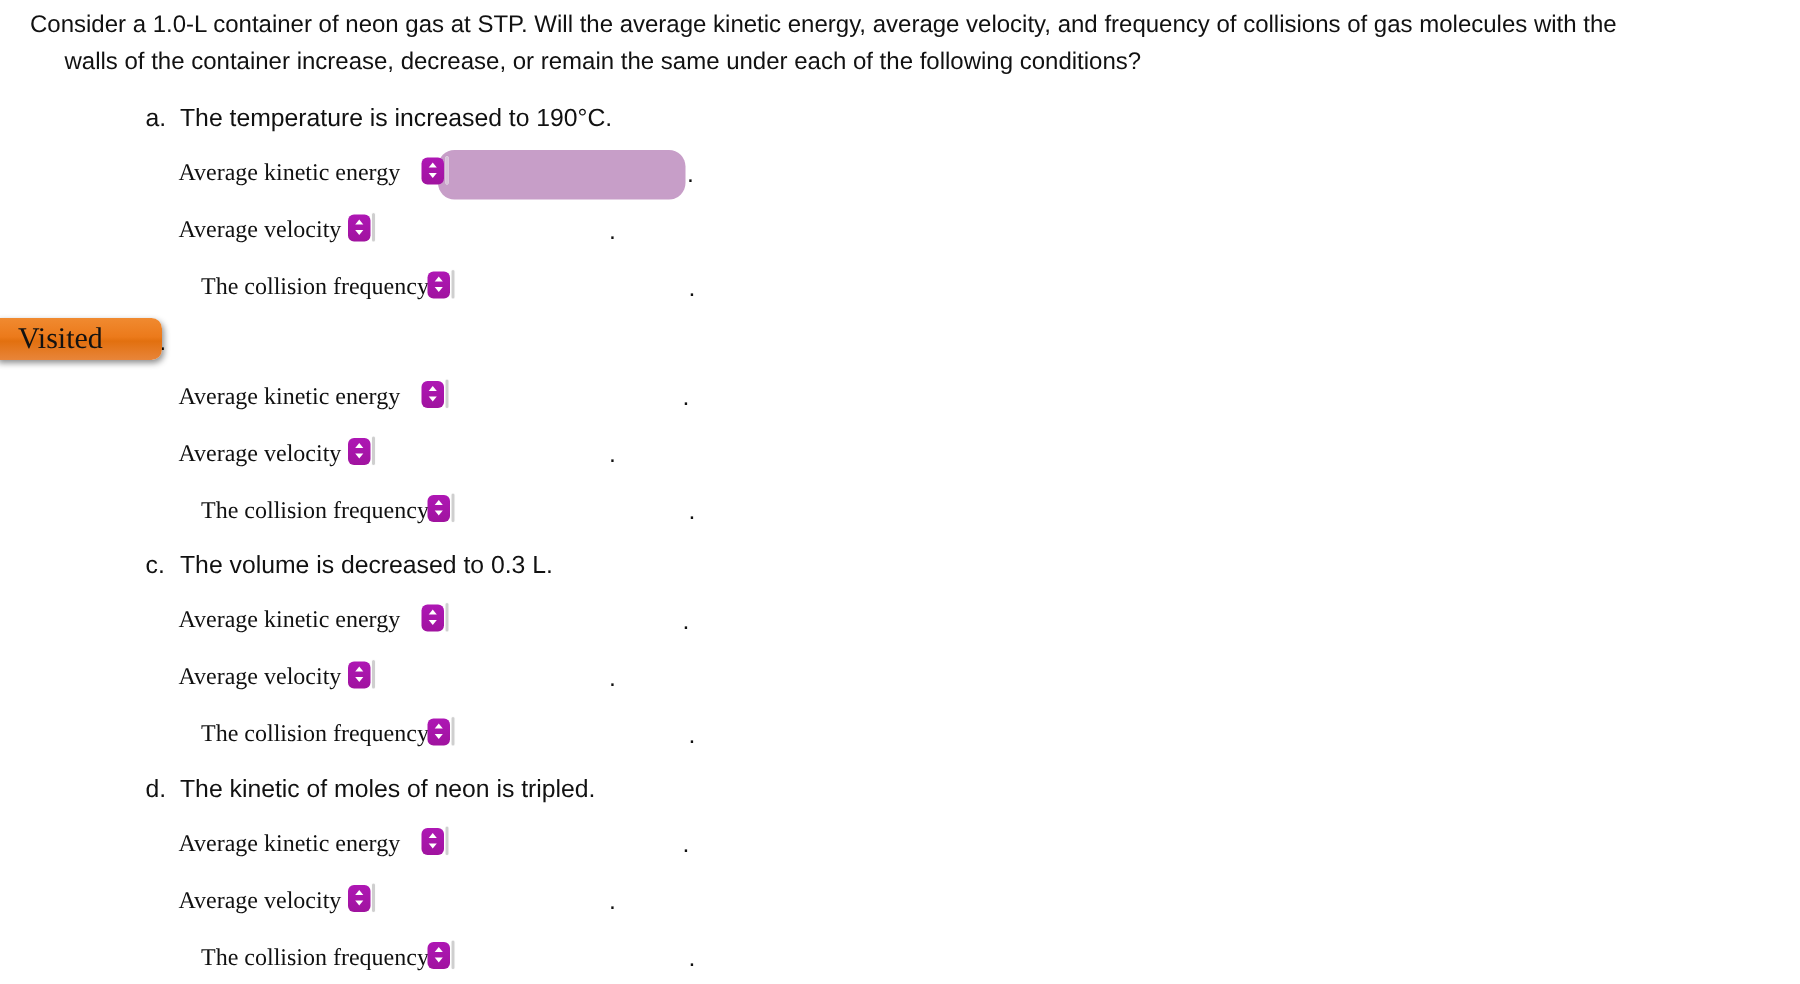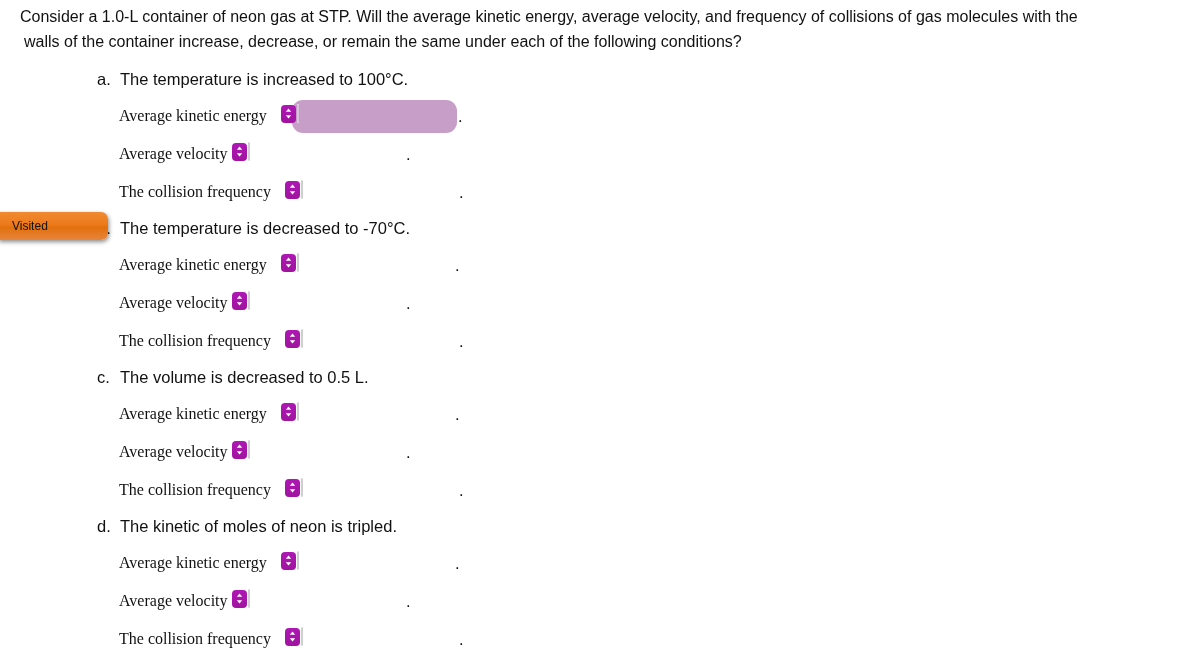--- a/index.html
+++ b/index.html
@@ -25,20 +25,21 @@
     top: 4px;
     width: 1160px;
     font-size: 16px;
     line-height: 25px;
     color: #111111;
     text-indent: 0;
   }
   .intro .line2 {
     display: block;
     padding-left: 4px;
+    margin-left: 19px;
   }
 
   
   .qlist {
     position: absolute;
     left: 0;
     top: 62px;
     width: 1200px;
   }
   .qitem {
@@ -80,21 +81,21 @@
   .alabel {
     position: absolute;
     top: 0;
     line-height: 38px;
     font-size: 16px;
     color: #111111;
     font-family: Liberation Serif, serif;
   }
   .row-ke   .alabel { left: 119px; }
   .row-vel  .alabel { left: 119px; }
-  .row-freq .alabel { left: 119px; }
+  .row-freq .alabel { left: 134px; }
 
   
   .selwrap {
     position: absolute;
     top: 8px;
     height: 23px;
   }
   .row-ke   .selwrap { left: 297px; width: 155px; }
   .row-vel  .selwrap { left: 248px; width: 155px; }
   .row-freq .selwrap { left: 301px; width: 155px; }
@@ -164,37 +165,38 @@
     border-bottom-right-radius: 7px;
     background: linear-gradient(180deg, #f08a30 0%, #ec7a1b 45%, #e2700f 55%, #e8853a 100%);
     box-shadow: 1px 2px 4px rgba(0,0,0,0.45);
     z-index: 20;
   }
   .visited-badge .vlabel {
     position: absolute;
     left: 14px;
     top: 0;
     line-height: 28px;
-    font-size: 12px;
+    font-size: 20px;
     color: #121212;
+    font-family: Liberation Serif, serif;
   }
 </style>
 </head>
 <body>
 
 <div class="intro">
   <span>Consider a 1.0-L container of neon gas at STP. Will the average kinetic energy, average velocity, and frequency of collisions of gas molecules with the</span>
   <span class="line2">walls of the container increase, decrease, or remain the same under each of the following conditions?</span>
 </div>
 
 <div class="qlist" id="qlist">
     <div class="qitem">
       <div class="qhead">
         <span class="qmarker">a.</span>
-        <span class="qtext">The temperature is increased to 100°C.</span>
+        <span class="qtext">The temperature is increased to 190°C.</span>
       </div>
       <div class="arow row-ke focused-row">
         <span class="alabel">Average kinetic energy</span>
         <span class="selwrap focused"><span class="select" title=""><span class="stepper">
               <svg width="9" height="13" viewBox="0 0 9 13" fill="none" xmlns="http://www.w3.org/2000/svg">
                 <path d="M4.5 1.4 L7.2 4.7 L1.8 4.7 Z" fill="#ffffff"></path>
                 <path d="M4.5 11.6 L1.8 8.3 L7.2 8.3 Z" fill="#ffffff"></path>
               </svg>
             </span></span></span>
         <span class="period">.</span>
@@ -216,21 +218,20 @@
                 <path d="M4.5 1.4 L7.2 4.7 L1.8 4.7 Z" fill="#ffffff"></path>
                 <path d="M4.5 11.6 L1.8 8.3 L7.2 8.3 Z" fill="#ffffff"></path>
               </svg>
             </span></span></span>
         <span class="period">.</span>
       </div>
     </div>
     <div class="qitem">
       <div class="qhead">
         <span class="qmarker">b.</span>
-        <span class="qtext">The temperature is decreased to -70°C.</span>
       </div>
       <div class="arow row-ke">
         <span class="alabel">Average kinetic energy</span>
         <span class="selwrap"><span class="select" title=""><span class="stepper">
               <svg width="9" height="13" viewBox="0 0 9 13" fill="none" xmlns="http://www.w3.org/2000/svg">
                 <path d="M4.5 1.4 L7.2 4.7 L1.8 4.7 Z" fill="#ffffff"></path>
                 <path d="M4.5 11.6 L1.8 8.3 L7.2 8.3 Z" fill="#ffffff"></path>
               </svg>
             </span></span></span>
         <span class="period">.</span>
@@ -252,21 +253,21 @@
                 <path d="M4.5 1.4 L7.2 4.7 L1.8 4.7 Z" fill="#ffffff"></path>
                 <path d="M4.5 11.6 L1.8 8.3 L7.2 8.3 Z" fill="#ffffff"></path>
               </svg>
             </span></span></span>
         <span class="period">.</span>
       </div>
     </div>
     <div class="qitem">
       <div class="qhead">
         <span class="qmarker">c.</span>
-        <span class="qtext">The volume is decreased to 0.5 L.</span>
+        <span class="qtext">The volume is decreased to 0.3 L.</span>
       </div>
       <div class="arow row-ke">
         <span class="alabel">Average kinetic energy</span>
         <span class="selwrap"><span class="select" title=""><span class="stepper">
               <svg width="9" height="13" viewBox="0 0 9 13" fill="none" xmlns="http://www.w3.org/2000/svg">
                 <path d="M4.5 1.4 L7.2 4.7 L1.8 4.7 Z" fill="#ffffff"></path>
                 <path d="M4.5 11.6 L1.8 8.3 L7.2 8.3 Z" fill="#ffffff"></path>
               </svg>
             </span></span></span>
         <span class="period">.</span>

